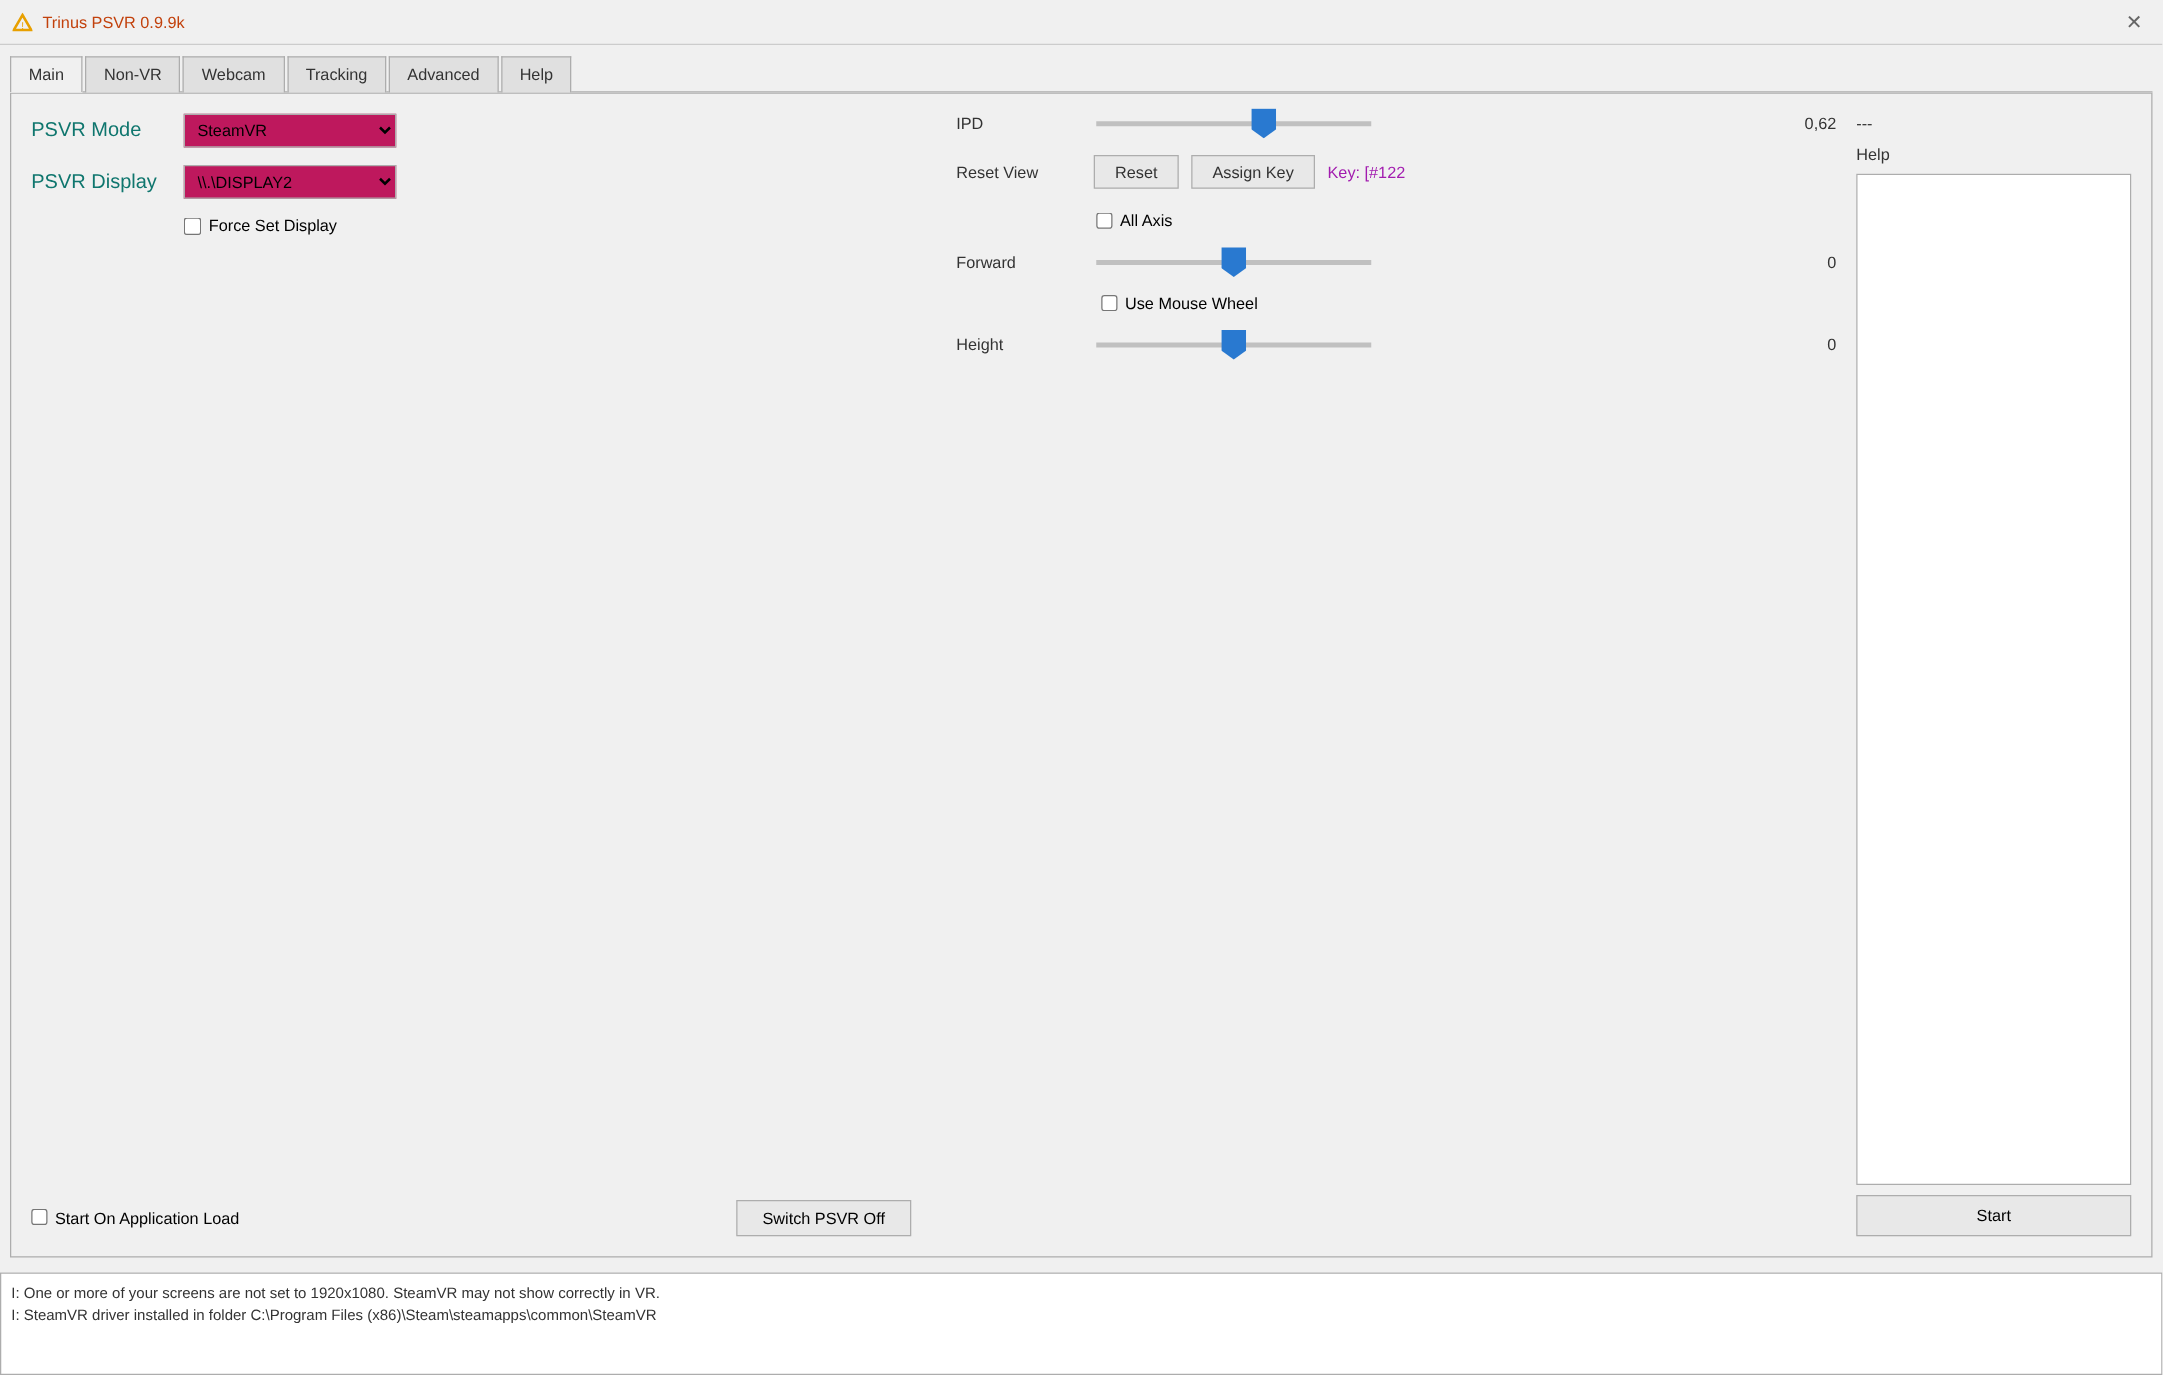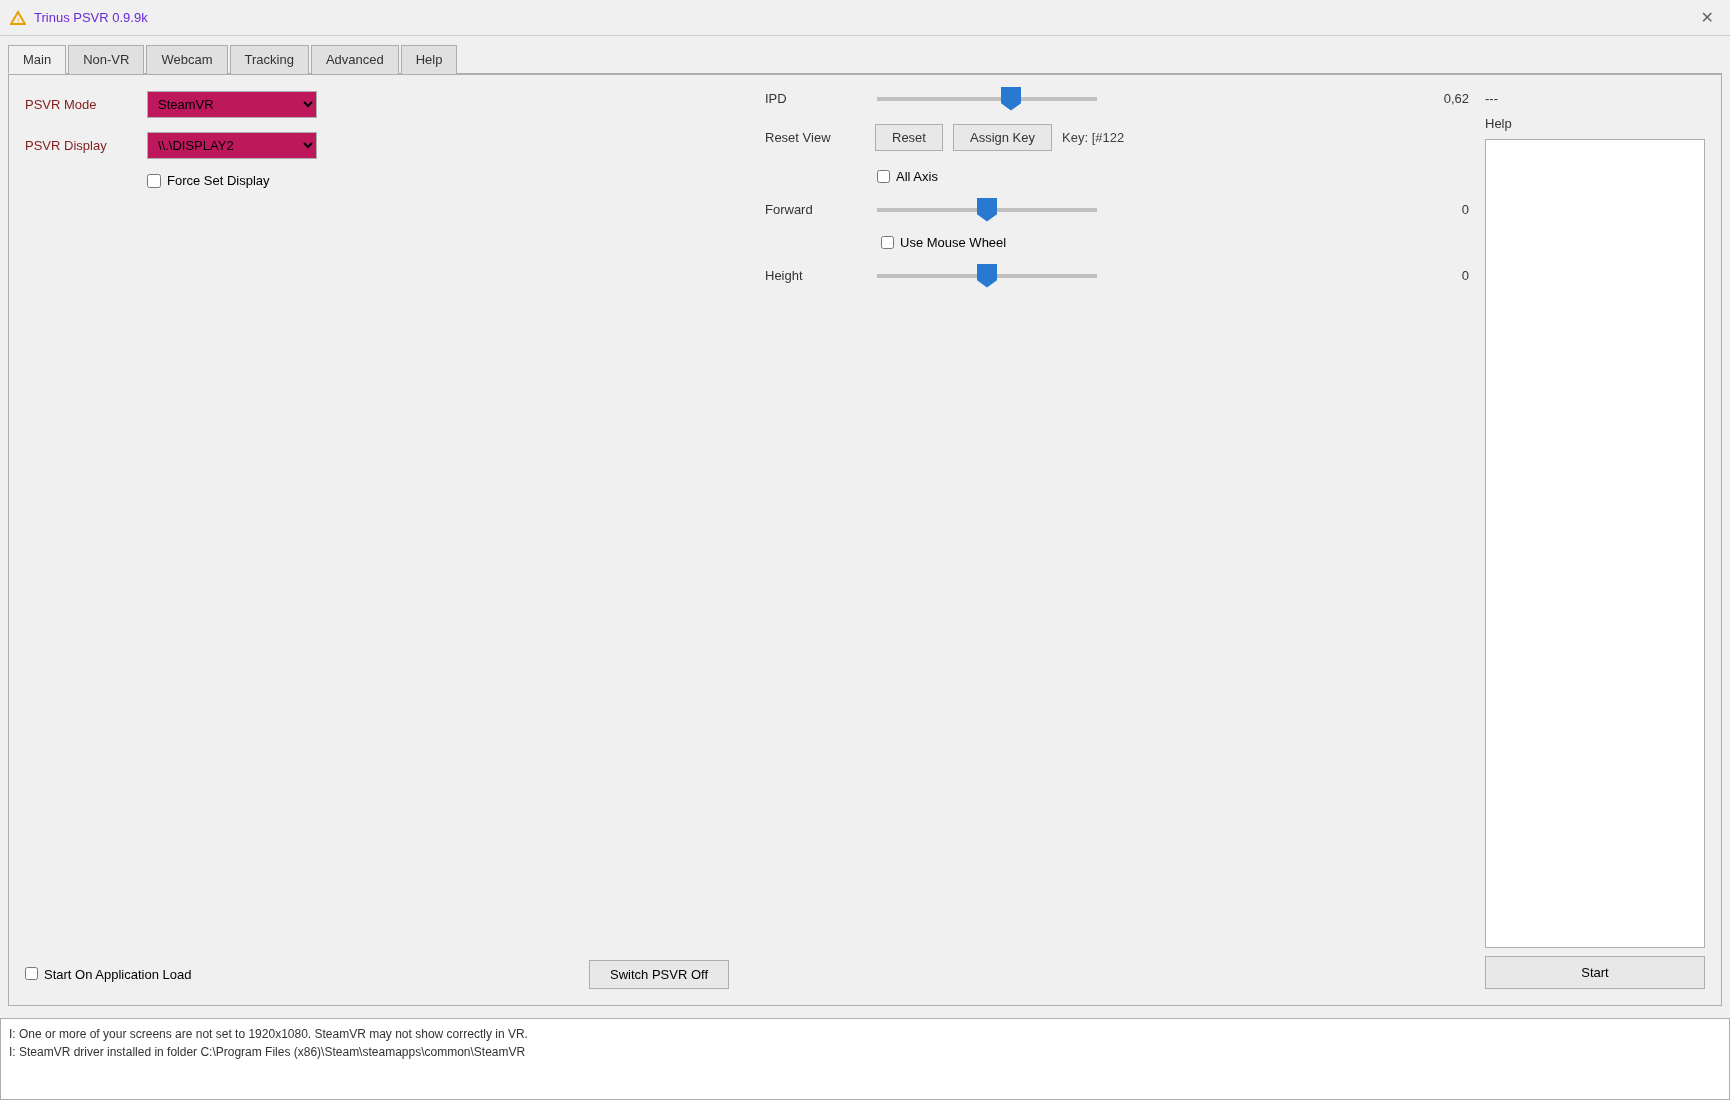--- a/index.html
+++ b/index.html
@@ -24,21 +24,21 @@
       padding: 6px 10px;
       height: 36px;
     }
     .title-bar-left {
       display: flex;
       align-items: center;
       gap: 8px;
     }
     .title-bar-title {
       font-size: 13px;
-      color: #6d28d9;
+      color: #c2410c;
     }
     .title-bar-close {
       cursor: pointer;
       font-size: 16px;
       color: #666;
       background: none;
       border: none;
       padding: 2px 6px;
     }
 
@@ -97,22 +97,22 @@
     
     .form-row {
       display: flex;
       align-items: center;
       margin-bottom: 14px;
       gap: 12px;
     }
     .form-label {
       width: 110px;
       text-align: left;
-      font-size: 13px;
-      color: #7f1d1d;
+      font-size: 16px;
+      color: #0f766e;
     }
     .form-select {
       width: 170px;
       padding: 4px 6px;
       border: 1px solid #adadad;
       background: #be185d;
       font-size: 13px;
       appearance: auto;
       cursor: pointer;
     }
@@ -201,21 +201,21 @@
     .btn {
       padding: 5px 16px;
       border: 1px solid #adadad;
       background: #e8e8e8;
       font-size: 13px;
       cursor: pointer;
       color: #333;
     }
     .key-display {
       font-size: 13px;
-      color: #404040;
+      color: #a21caf;
     }
 
     .all-axis-row {
       display: flex;
       align-items: center;
       gap: 6px;
       margin-left: 112px;
     }
     .use-mouse-row {
       display: flex;

